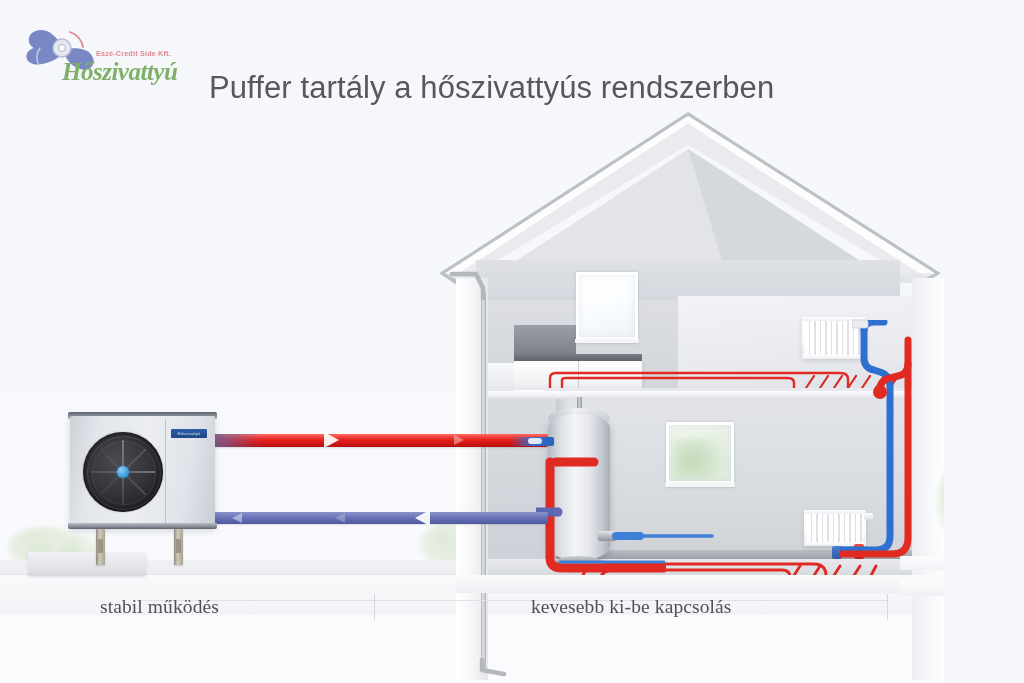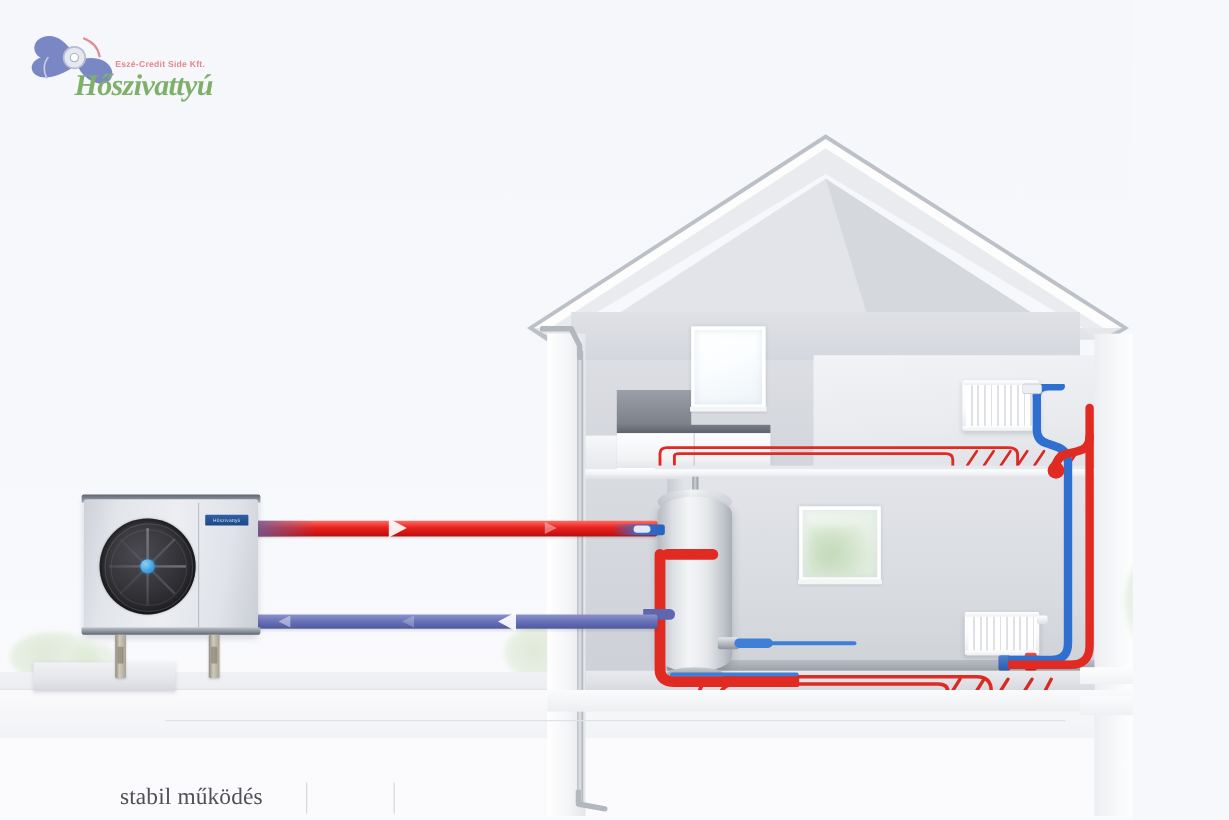--- a/index.html
+++ b/index.html
@@ -119,22 +119,22 @@
     border-radius:30px/14px;box-shadow:0 3px 7px rgba(70,80,100,.28);}
   .tank-top{position:absolute;left:0;top:2px;width:62px;height:20px;border-radius:50%;
     background:linear-gradient(90deg,#c0c4cb,#f2f3f6 45%,#cfd3d9 100%);}
   .tank-nozzle{position:absolute;left:29px;top:-9px;width:5px;height:12px;
     background:linear-gradient(90deg,#8f939b,#cfd3d9 45%,#8f939b);border-radius:1px;}
   .tank-base{position:absolute;left:7px;top:150px;width:48px;height:14px;
     background:linear-gradient(180deg,#c8ccd2 0%,#9aa0a8 55%,#7d838c 100%);border-radius:24px/6px;}
 
   
   .cap-divider{position:absolute;left:138px;top:600px;width:750px;height:1px;background:#e0e1e6;}
-  .captions{position:absolute;left:100px;top:648px;width:824px;height:34px;
-    display:flex;align-items:center;justify-content:flex-start;gap:0;}
+  .captions{position:absolute;left:100px;top:590px;width:824px;height:34px;
+    display:flex;align-items:center;justify-content:space-between;gap:0;}
   .cap{font-size:19.5px;color:#4f5157;white-space:nowrap;letter-spacing:.1px;
        font-family:"Liberation Serif",serif;}
   .cap-sep{width:1px;height:26px;background:#d6d8dd;margin:0 36px;}
 
   .soft{position:absolute;pointer-events:none;}
 </style>
 </head>
 <body>
 
 <div class="stage">
@@ -148,20 +148,21 @@
       </g>
       <circle cx="44" cy="32" r="9" fill="#e6e8ef" stroke="#b7bcd0" stroke-width="1.4"></circle>
       <circle cx="44" cy="32" r="3.4" fill="#ffffff" stroke="#aeb4c9" stroke-width="1"></circle>
       <path d="M52 16 C60 19 64 25 65 31" stroke="#e2888f" stroke-width="1.8" fill="none" stroke-linecap="round"></path>
       <path d="M22 32 C18 37 18 44 21 49" stroke="#c9cddc" stroke-width="1.4" fill="none" stroke-linecap="round"></path>
     </svg>
     <div class="logo-sub">Eszé-Credit Side Kft.</div>
     <div class="logo-main">Hőszivattyú</div>
   </div>
 
+  <div class="title">Puffer tartály a hőszivattyús rendszerben</div>
 
   <div class="bush" style="left:8px;top:527px;width:74px;height:42px;background:radial-gradient(circle at 40% 45%,#cfe0c2,#e4eede 70%,#f2f6ee 100%);"></div>
   <div class="bush" style="left:52px;top:536px;width:50px;height:32px;background:radial-gradient(circle at 45% 45%,#d6e5cb,#eaf1e5 75%,#f5f8f3 100%);"></div>
   <div class="bush" style="left:420px;top:522px;width:62px;height:46px;background:radial-gradient(circle at 42% 44%,#cfe0c2,#e6efe1 72%,#f4f7f2 100%);"></div>
 
   <div class="ground-far"></div>
   <div class="ground-line"></div>
   <div class="ground-near"></div>
 
   <div class="house">
@@ -361,16 +362,17 @@
     </div>
     <div class="hp-foot" style="left:104px;">
       <i></i>
     </div>
   </div>
 
   <div class="cap-divider"></div>
   <div class="captions">
     <div class="cap">stabil működés</div>
     <div class="cap-sep"></div>
+    <div class="cap">kevesebb ki-be kapcsolás</div>
     <div class="cap-sep"></div>
   </div>
 
 </div>
 
 </body></html>

